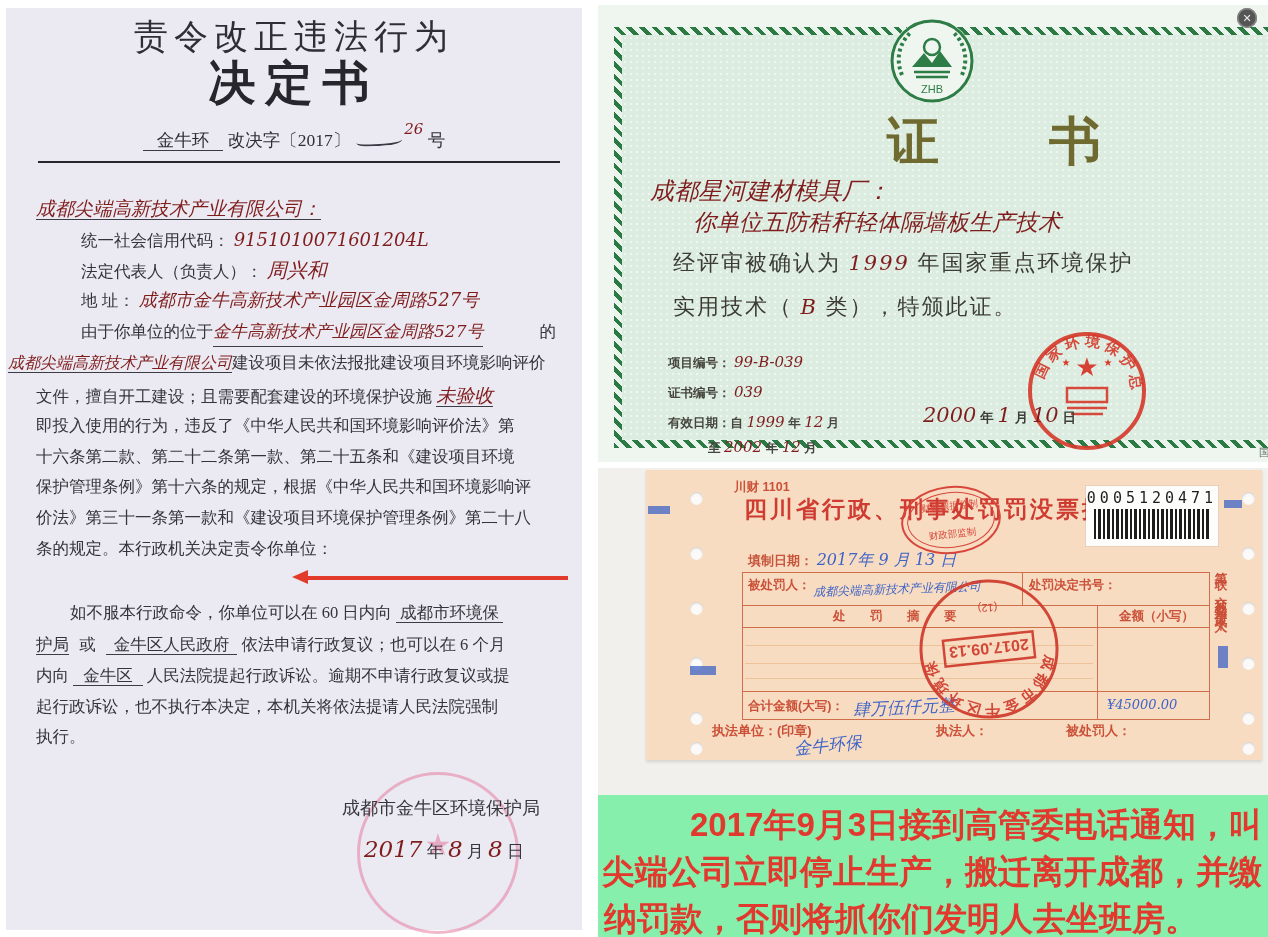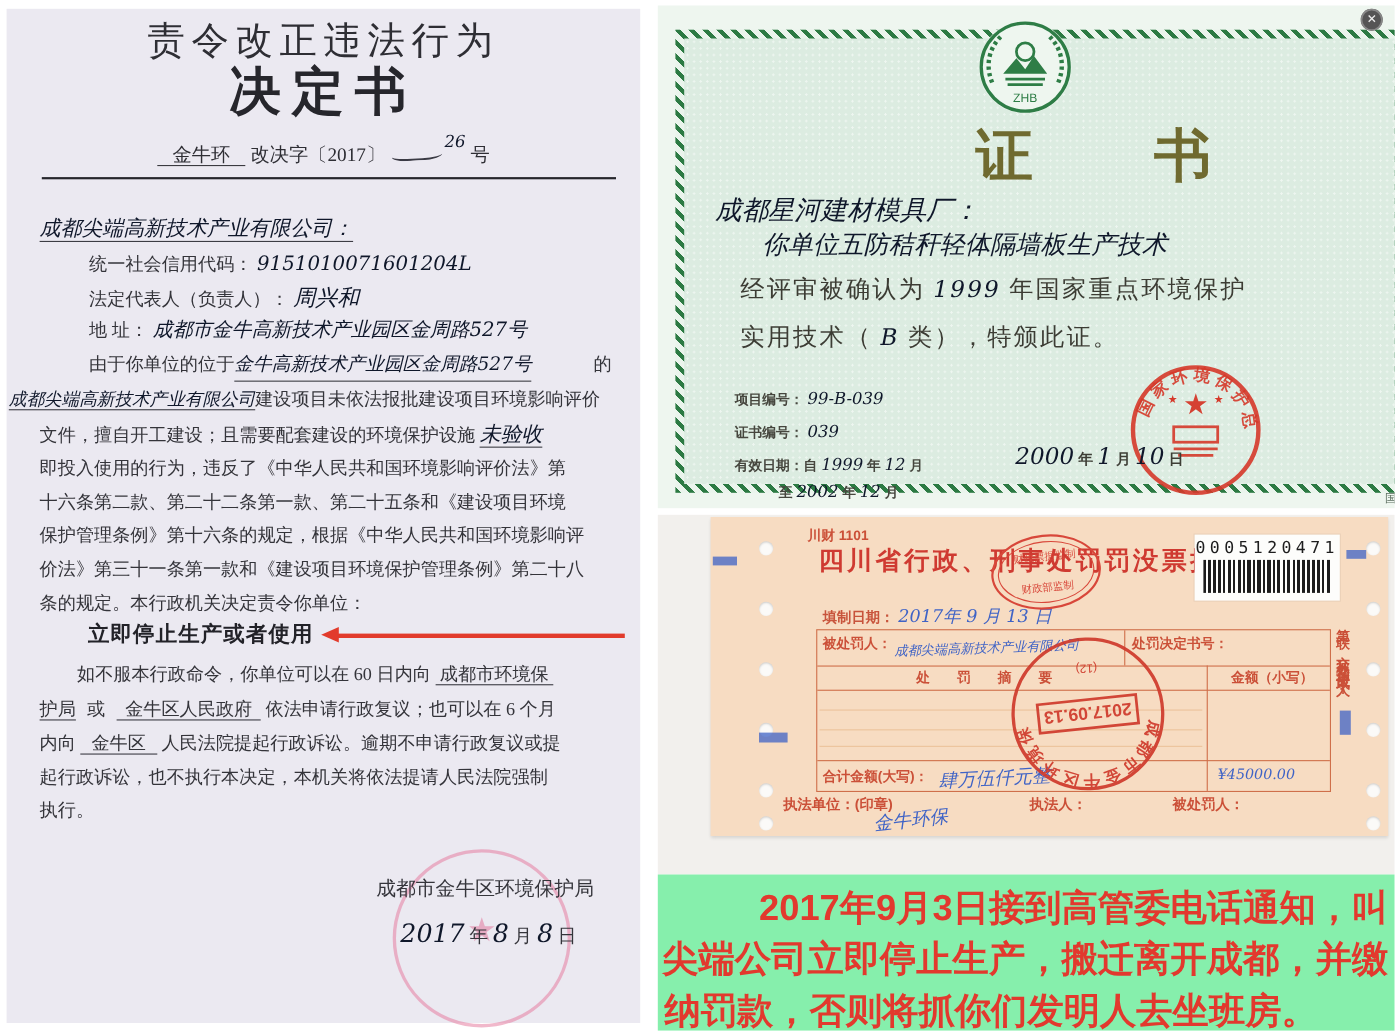--- a/index.html
+++ b/index.html
@@ -13,21 +13,21 @@
            font-size:47px;font-weight:bold;letter-spacing:10px;color:#26262c;}
   .docno{position:absolute;top:120px;left:0;width:100%;text-align:center;font-family:"Liberation Serif",serif;
          font-size:17.5px;color:#2e2e34;}
   .docno .unit{border-bottom:1.5px solid #3a3a40;padding:0 14px;text-align:center;}
   .docno .sup{position:relative;top:-12px;font-size:15px;}
   .squig{display:inline-block;width:46px;height:12px;border-bottom:2px solid #3a3a44;transform:rotate(-3deg);
          border-radius:0 0 40% 30%;margin:0 2px 0 6px;}
   .hr{position:absolute;top:153px;left:32px;width:522px;height:0;border-top:2.5px solid #26262c;}
   .line{position:absolute;left:30px;width:520px;height:31px;font-size:16.5px;line-height:30px;
         font-family:"Liberation Serif",serif;color:#34343a;white-space:nowrap;}
-  .hw{font-family:"DejaVu Serif",serif;font-style:italic;color:#0f172a;}
+  .hw{font-family:"DejaVu Serif",serif;font-style:italic;color:#7f1d1d;}
   .ul{border-bottom:1.2px solid #3c3c44;}
   .flex{display:flex;align-items:baseline;}
   .order{position:absolute;left:74px;top:555px;font-size:19.5px;font-weight:bold;color:#222228;
          font-family:"Liberation Serif",serif;letter-spacing:1px;z-index:2;}
   .arrow{position:absolute;left:300px;top:568px;width:262px;height:3.5px;background:#e23b2c;z-index:2;}
   .arrow:before{content:"";position:absolute;left:-14px;top:-6px;border-top:7.5px solid transparent;
          border-bottom:7.5px solid transparent;border-right:16px solid #e23b2c;}
   .sign{position:absolute;right:42px;top:788px;font-size:18px;font-family:"Liberation Serif",serif;z-index:2;}
   .dateline{position:absolute;right:58px;top:828px;font-size:17px;font-family:"Liberation Serif",serif;z-index:2;}
   .dateline .hw{font-size:23px;}
@@ -139,21 +139,20 @@
     <div class="line" style="top:372px;">
       <span>文件，擅自开工建设；且需要配套建设的环境保护设施</span>
       <span class="hw ul" style="font-size:19px;">未验收</span>
     </div>
     <div class="line" style="top:403px;">即投入使用的行为，违反了《中华人民共和国环境影响评价法》第</div>
     <div class="line" style="top:434px;">十六条第二款、第二十二条第一款、第二十五条和《建设项目环境</div>
     <div class="line" style="top:464px;">保护管理条例》第十六条的规定，根据《中华人民共和国环境影响评</div>
     <div class="line" style="top:495px;">价法》第三十一条第一款和《建设项目环境保护管理条例》第二十八</div>
     <div class="line" style="top:526px;">条的规定。本行政机关决定责令你单位：</div>
 
-    <div class="order">立即停止生产或者使用</div>
     <div class="arrow"></div>
 
     <div class="line" style="top:590px;text-indent:34px;">
       <span>如不服本行政命令，你单位可以在 60 日内向</span>
       <span class="ul" style="padding:0 4px;">成都市环境保</span>
     </div>
     <div class="line" style="top:622px;">
       <span class="ul">护局</span>
       <span style="padding:0 6px;">或</span>
       <span class="ul" style="padding:0 8px;">金牛区人民政府</span>

